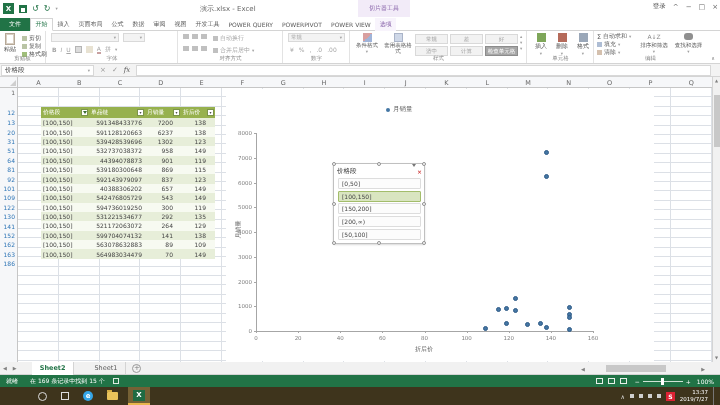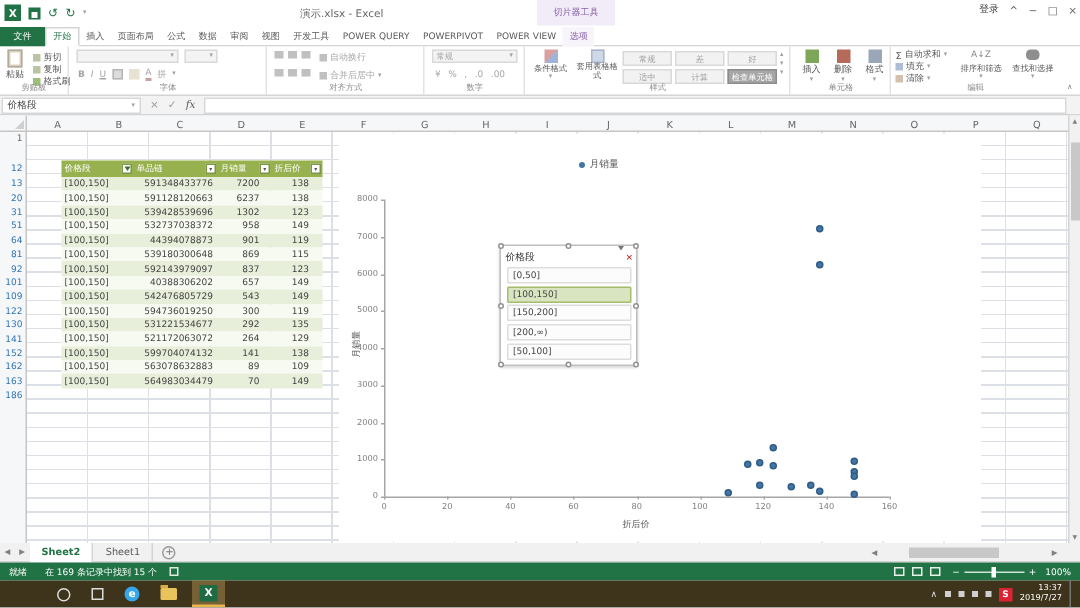--- a/index.html
+++ b/index.html
@@ -117,21 +117,21 @@
   
   #vscroll{left:712px;top:77px;width:8px;height:285px;background:#f1f1f1;border-left:1px solid #d4d4d4;
            display:flex;flex-direction:column;align-items:center;font-size:4px;color:#808080;}
   #vthumb{width:6px;height:52px;background:#c8c8c8;margin-top:10px;}
   .scr-ar{line-height:8px;}
 
   
   #tabsrow{left:0;top:362px;width:720px;height:13px;background:#f1f1f1;border-bottom:1px solid #d4d4d4;
            display:flex;align-items:center;font-size:6.5px;}
   .navar{color:#808080;font-size:5px;padding:0 3px;}
-  .stab{height:13px;display:flex;align-items:center;padding:0 8px;color:#595959;border-right:1px solid #d4d4d4;}
+  .stab{height:13px;display:flex;align-items:center;padding:0 8px;color:#595959;border-right:1px solid #d4d4d4;margin-left:12px;}
   .stab.active{background:#fff;color:#217346;font-weight:bold;}
   #addsheet{width:9px;height:9px;border:1px solid #9a9a9a;border-radius:50%;color:#7a7a7a;font-size:7px;line-height:7px;
             display:flex;align-items:center;justify-content:center;margin-left:6px;}
   #hscroll{position:absolute;right:12px;top:2px;width:130px;height:9px;background:#f1f1f1;display:flex;align-items:center;}
   #hthumb{width:60px;height:7px;background:#c8c8c8;margin-left:18px;}
 
   
   #statusbar{left:0;top:375px;width:720px;height:12px;background:#217346;color:#fff;display:flex;align-items:center;font-size:6px;}
   #statusbar .seg{padding:0 6px;}
   .viewico{width:7px;height:6px;border:1px solid #e8f0ea;margin-left:5px;}

